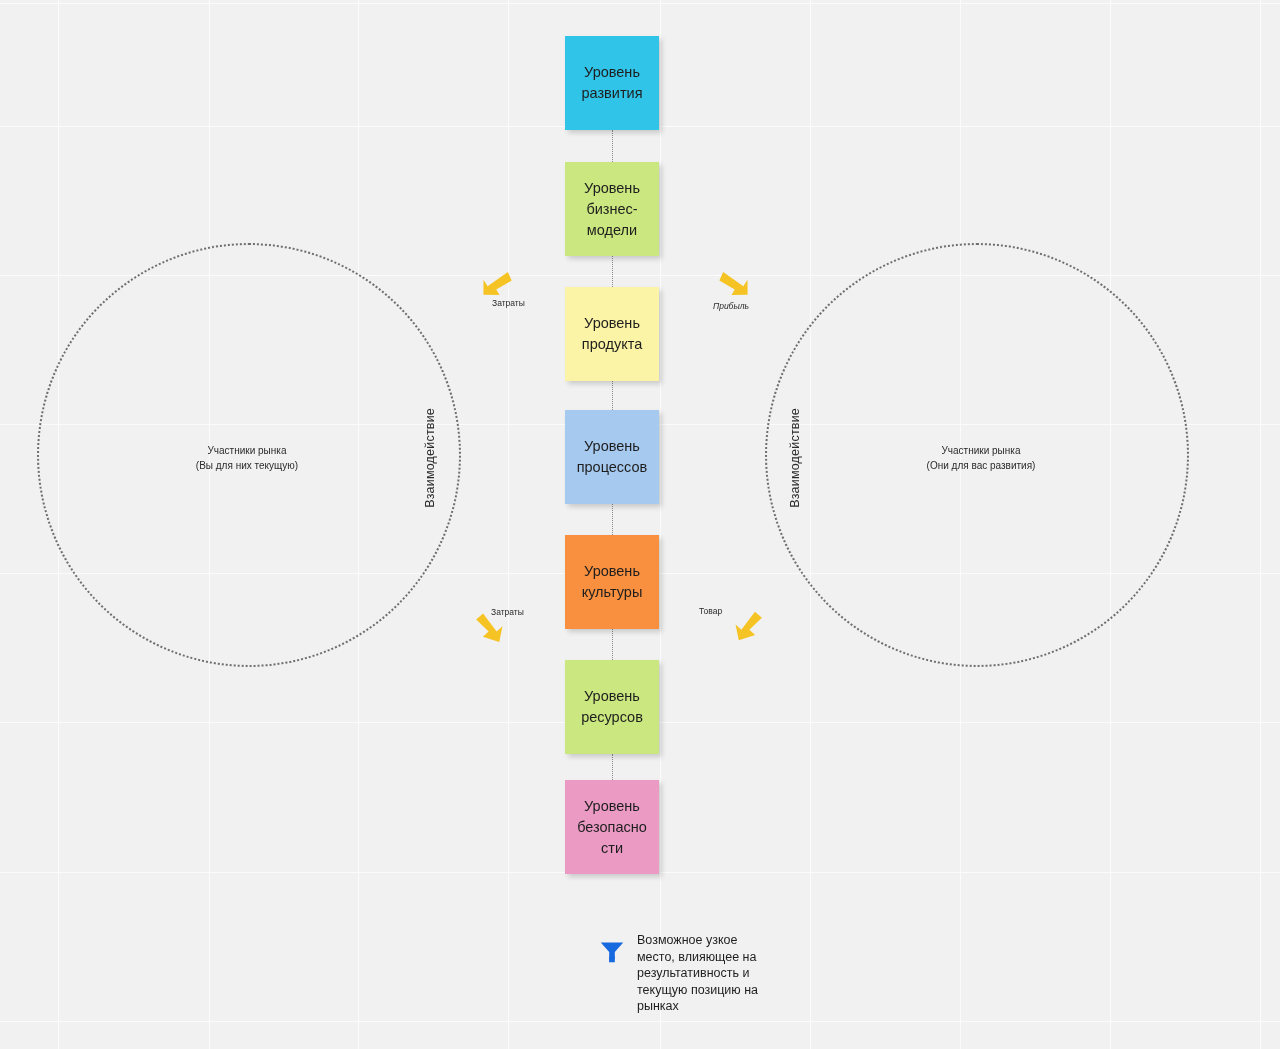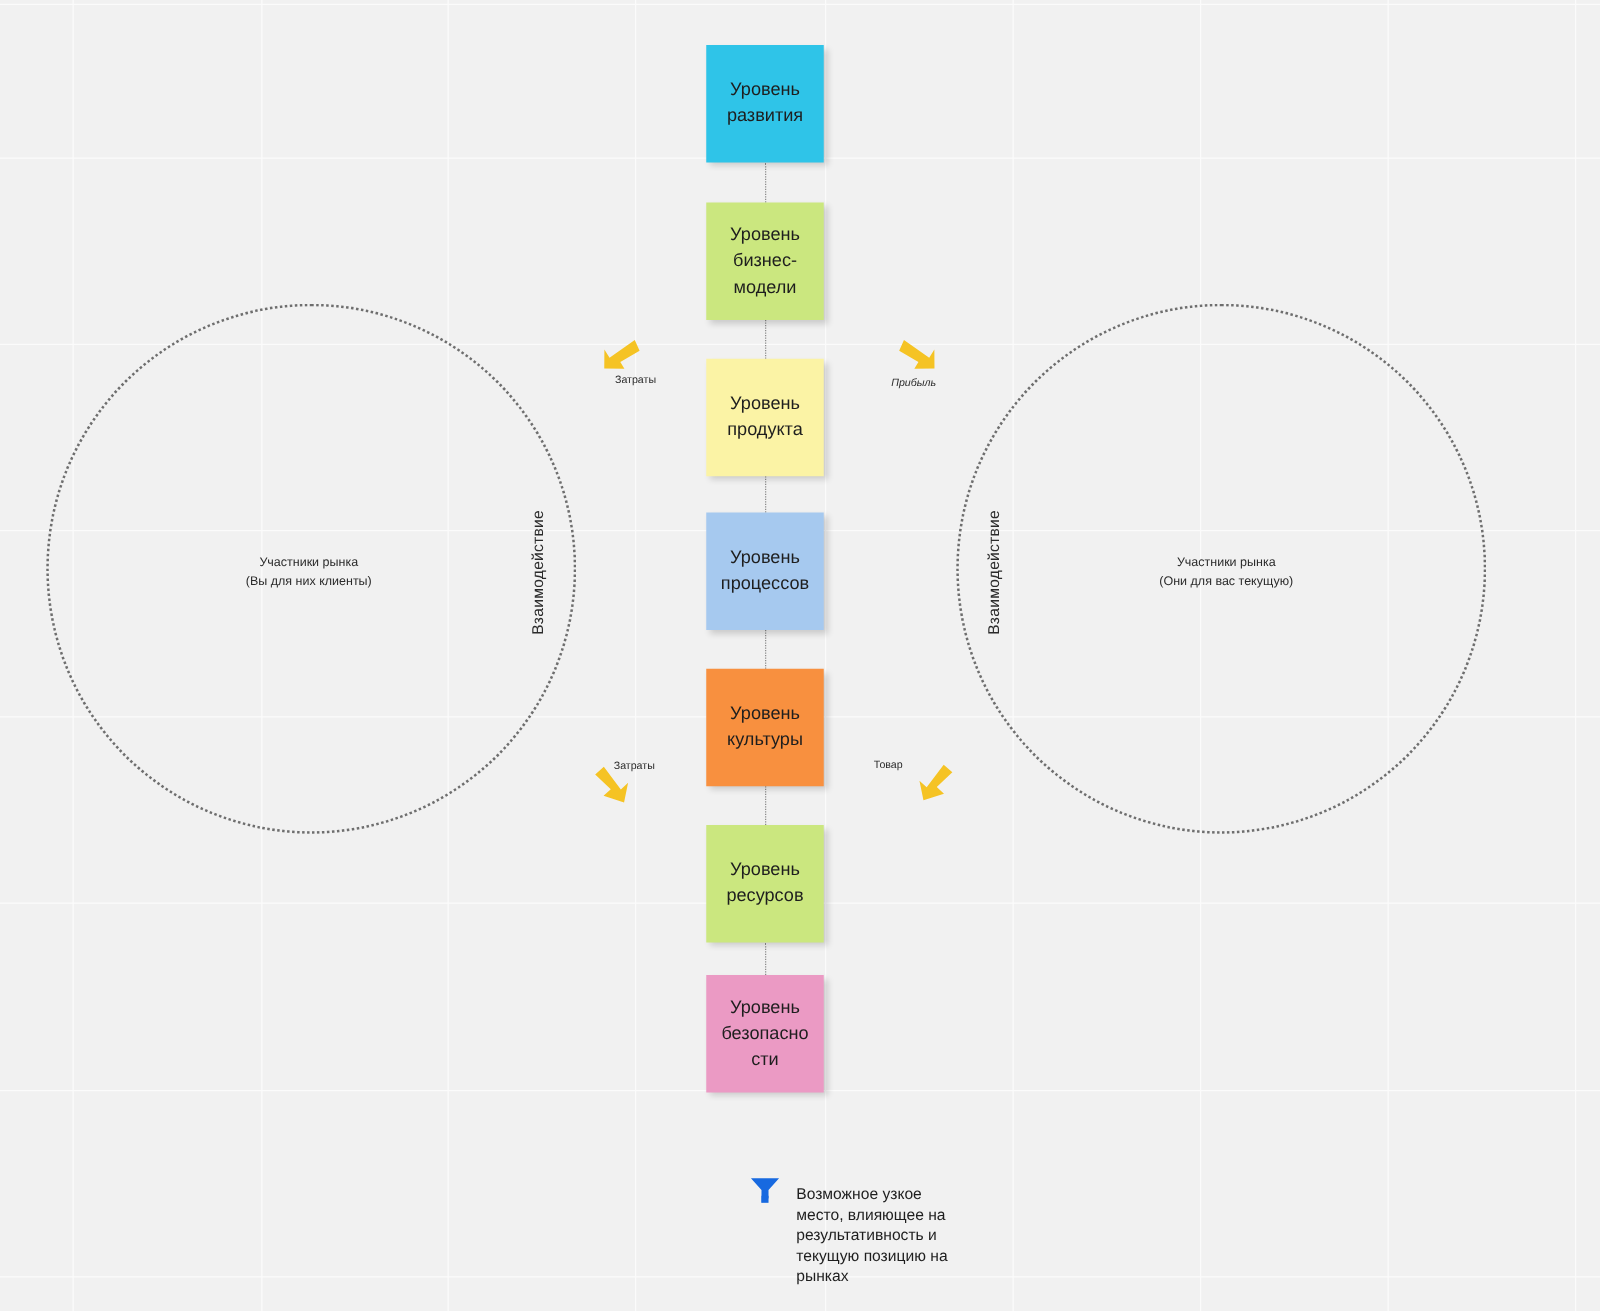--- a/index.html
+++ b/index.html
@@ -102,21 +102,20 @@
     display: flex;
     align-items: flex-start;
     gap: 10px;
   }
   .legend-icon { width: 30px; height: 30px; flex: 0 0 30px; margin-top: 4px; }
   .legend-text {
     font-size: 12.5px;
     line-height: 16.5px;
     color: #1e1e1e;
     width: 140px;
-    margin-top: 15px;
   }
 </style>
 </head>
 <body>
 
 <div id="canvas">
 
   <div class="grid-layer">
     <div class="gridline-v" style="left:58px"></div>
     <div class="gridline-v" style="left:209px"></div>
@@ -137,25 +136,25 @@
     <div class="gridline-h" style="top:1021px"></div>
   </div>
 
   <div class="venn-layer">
     <div class="venn-circle" style="left:37px; top:243px; width:424px; height:424px;"></div>
     <div class="venn-circle" style="left:765px; top:243px; width:424px; height:424px;"></div>
   </div>
 
   <div class="circle-caption" style="left:117px; top:443px;">
     <div>Участники рынка</div>
-    <div>(Вы для них клиенты)</div>
+    <div>(Вы для них текущую)</div>
   </div>
   <div class="circle-caption" style="left:851px; top:443px;">
     <div>Участники рынка</div>
-    <div>(Они для вас текущую)</div>
+    <div>(Они для вас развития)</div>
   </div>
 
   <div class="vertical-label" style="left:423px; top:408px;">Взаимодействие</div>
   <div class="vertical-label" style="left:788px; top:408px;">Взаимодействие</div>
 
   <div class="connector" style="left:612px; top:130px; height:32px;"></div>
   <div class="connector" style="left:612px; top:256px; height:31px;"></div>
   <div class="connector" style="left:612px; top:381px; height:29px;"></div>
   <div class="connector" style="left:612px; top:504px; height:31px;"></div>
   <div class="connector" style="left:612px; top:629px; height:31px;"></div>

